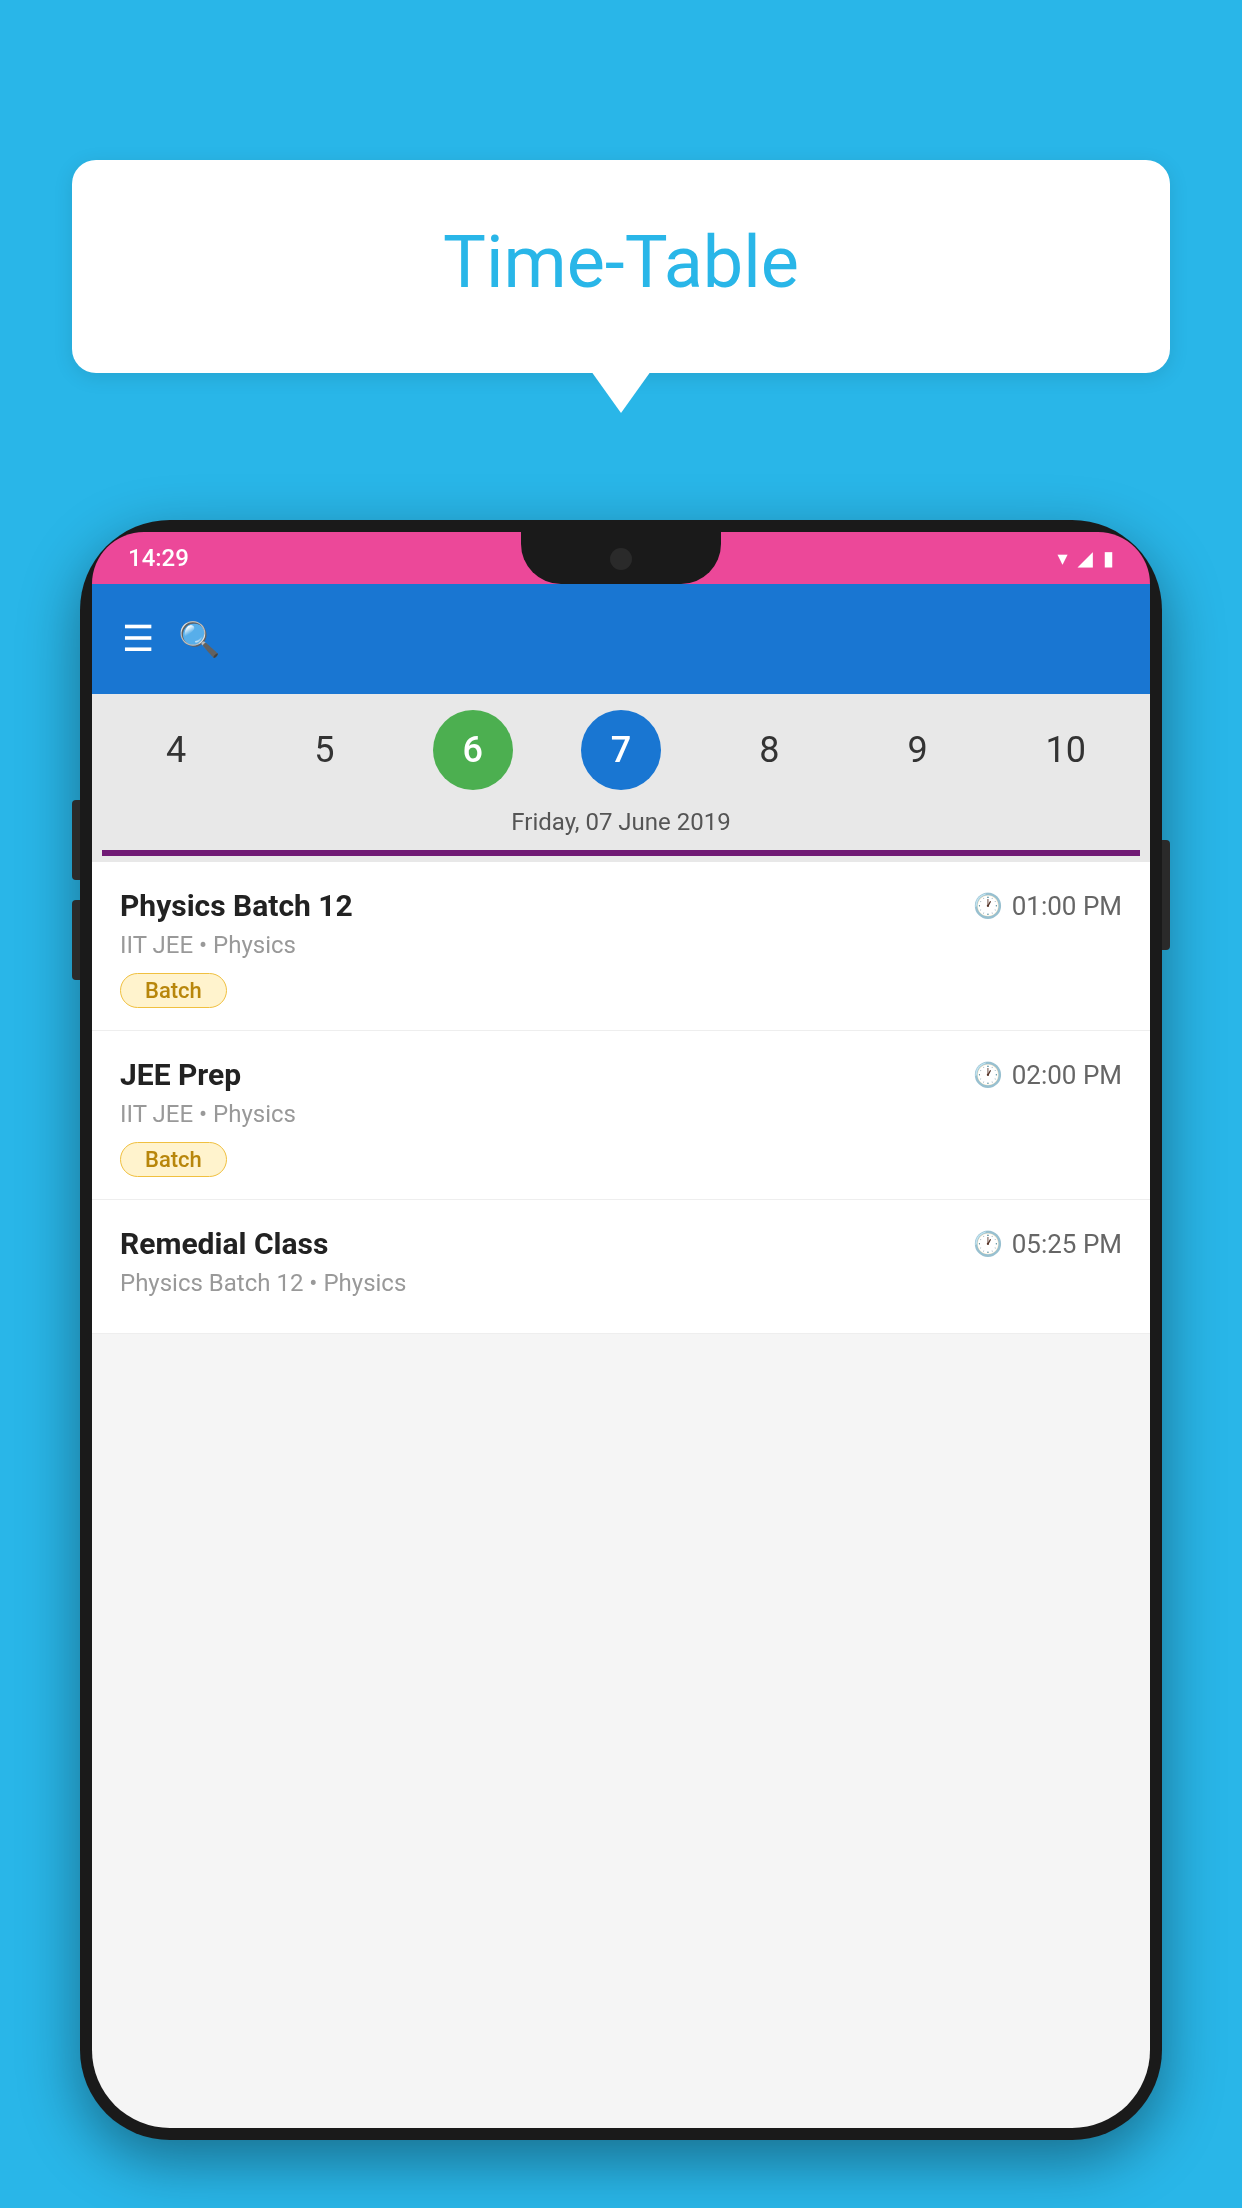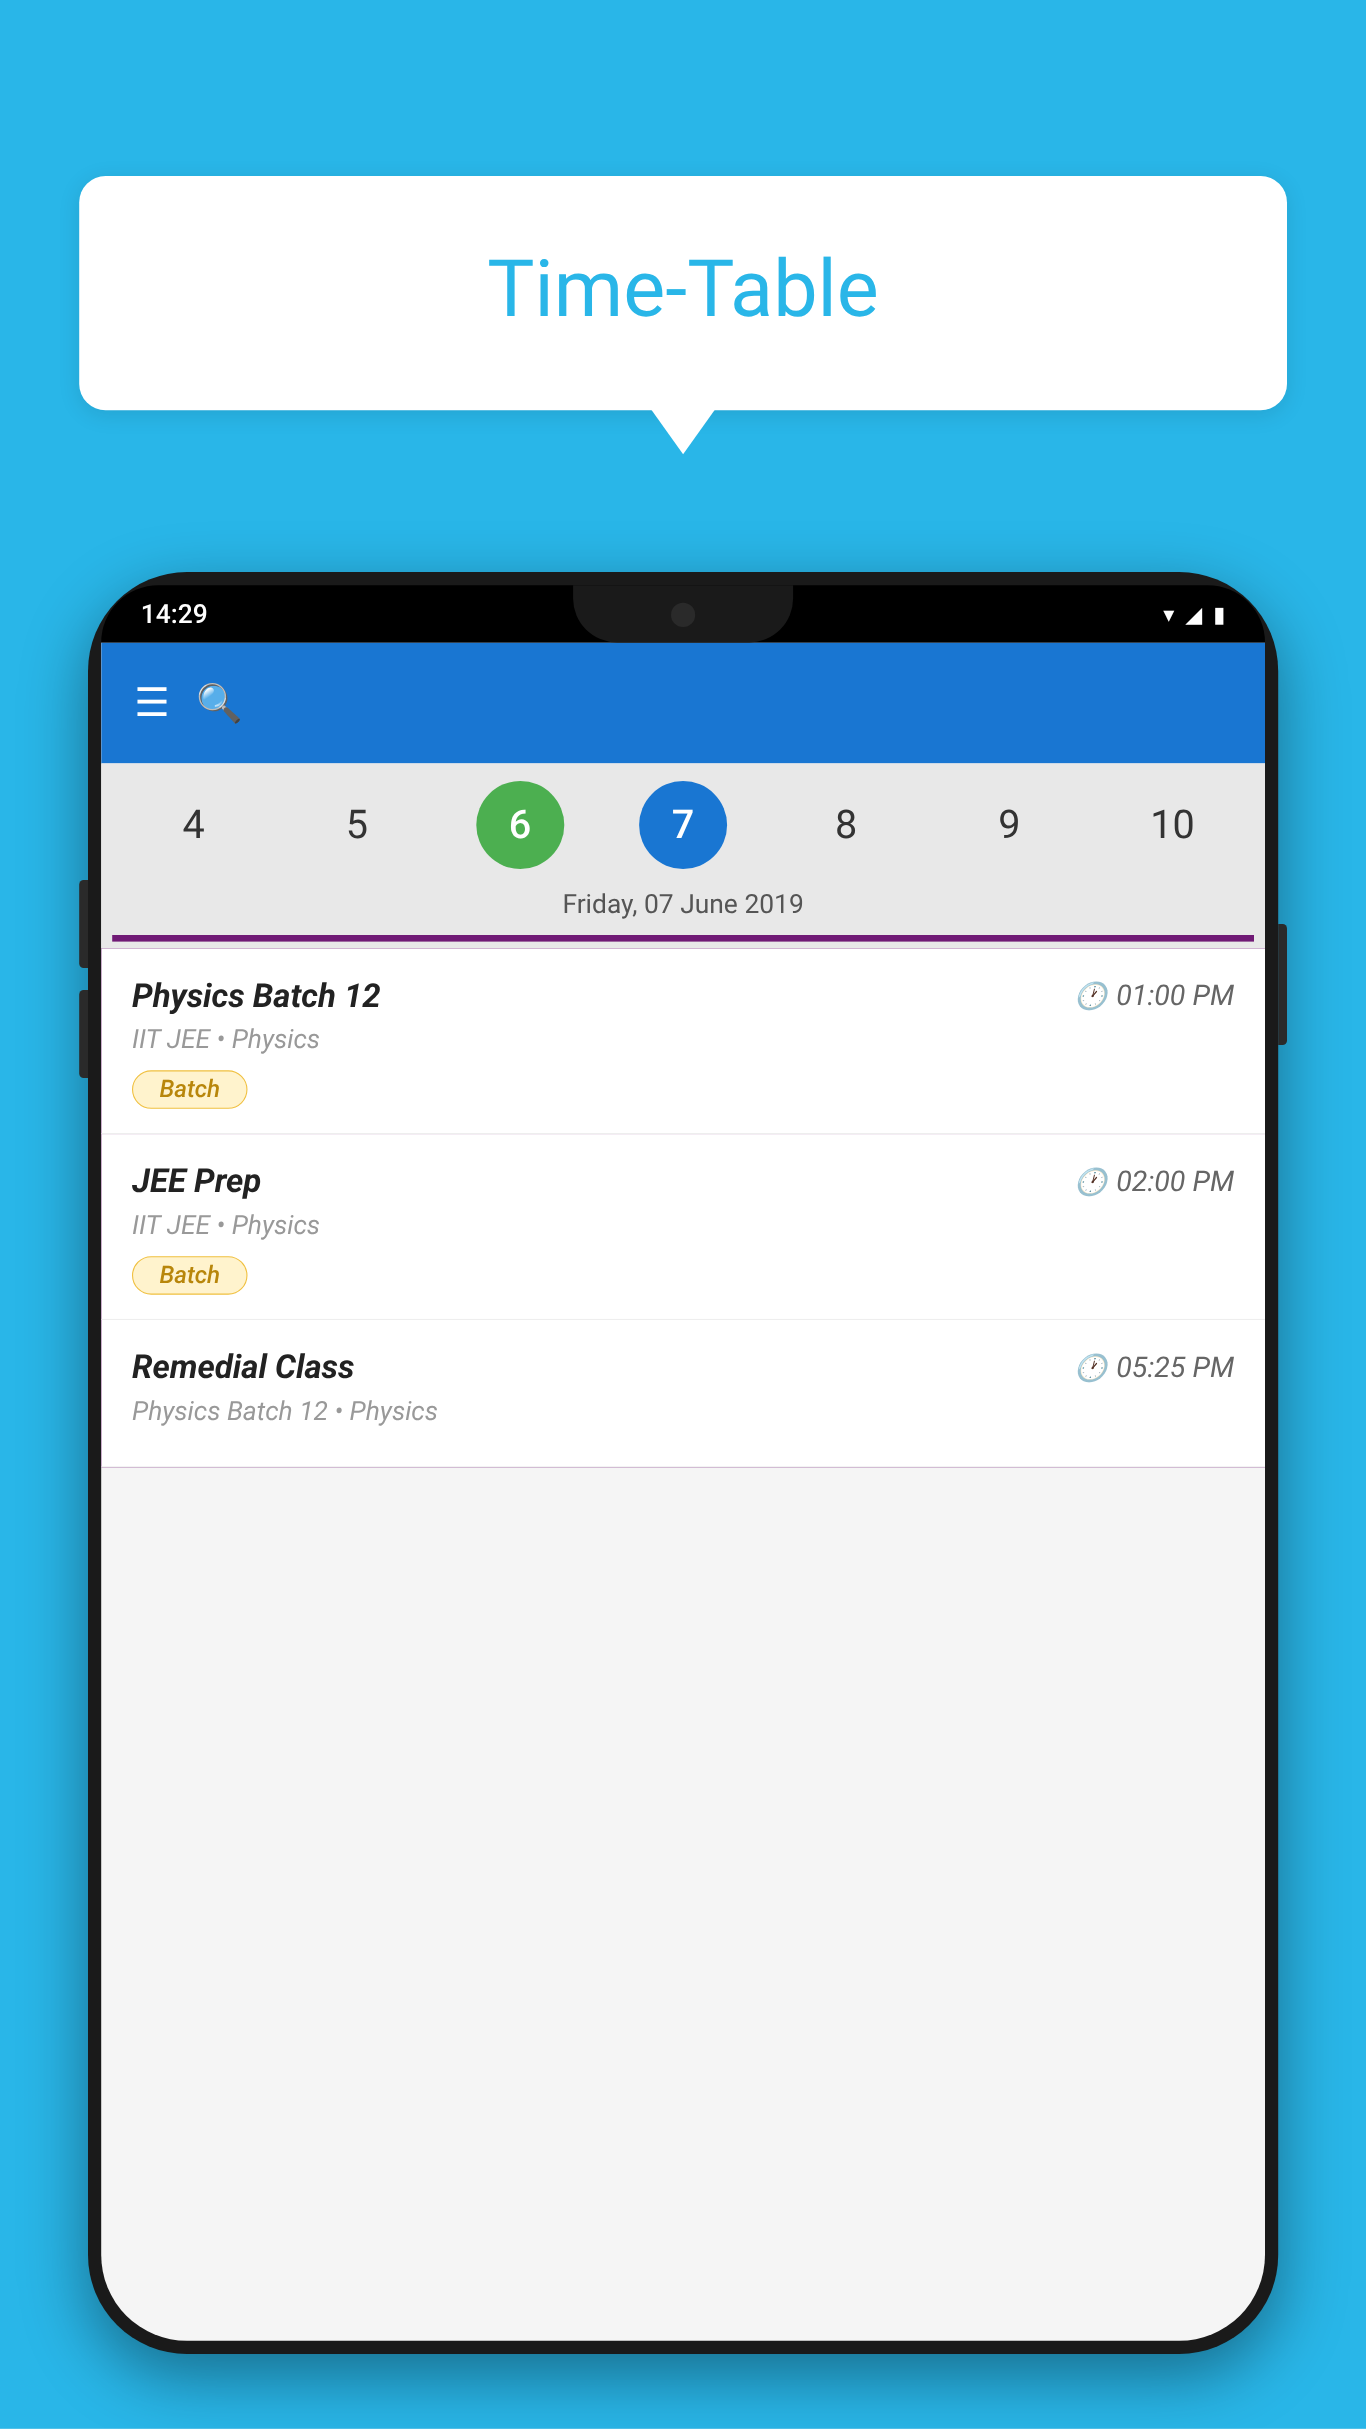--- a/index.html
+++ b/index.html
@@ -97,21 +97,21 @@
       z-index: 11;
     }
 
     
     .status-bar {
       position: absolute;
       top: 12px;
       left: 12px;
       right: 12px;
       height: 52px;
-      background: #000000;
+      background: #ec4899;
       border-radius: 78px 78px 0 0;
       display: flex;
       align-items: center;
       padding: 0 36px;
       z-index: 5;
     }
 
     .status-time {
       color: white;
       font-size: 24px;
@@ -223,23 +223,22 @@
     .selected-date-label {
       text-align: center;
       font-size: 24px;
       color: #555;
       padding: 6px 0 14px;
       border-bottom: 6px solid #701a75;
     }
 
     
     .class-list {
-      background: #701a75;
+      background: #fdba74;
       overflow-y: auto;
-      font-style: italic;
     }
 
     .class-item {
       padding: 26px 28px 22px;
       border-bottom: 1px solid #eee;
       background: white;
     }
 
     .class-item-header {
       display: flex;

